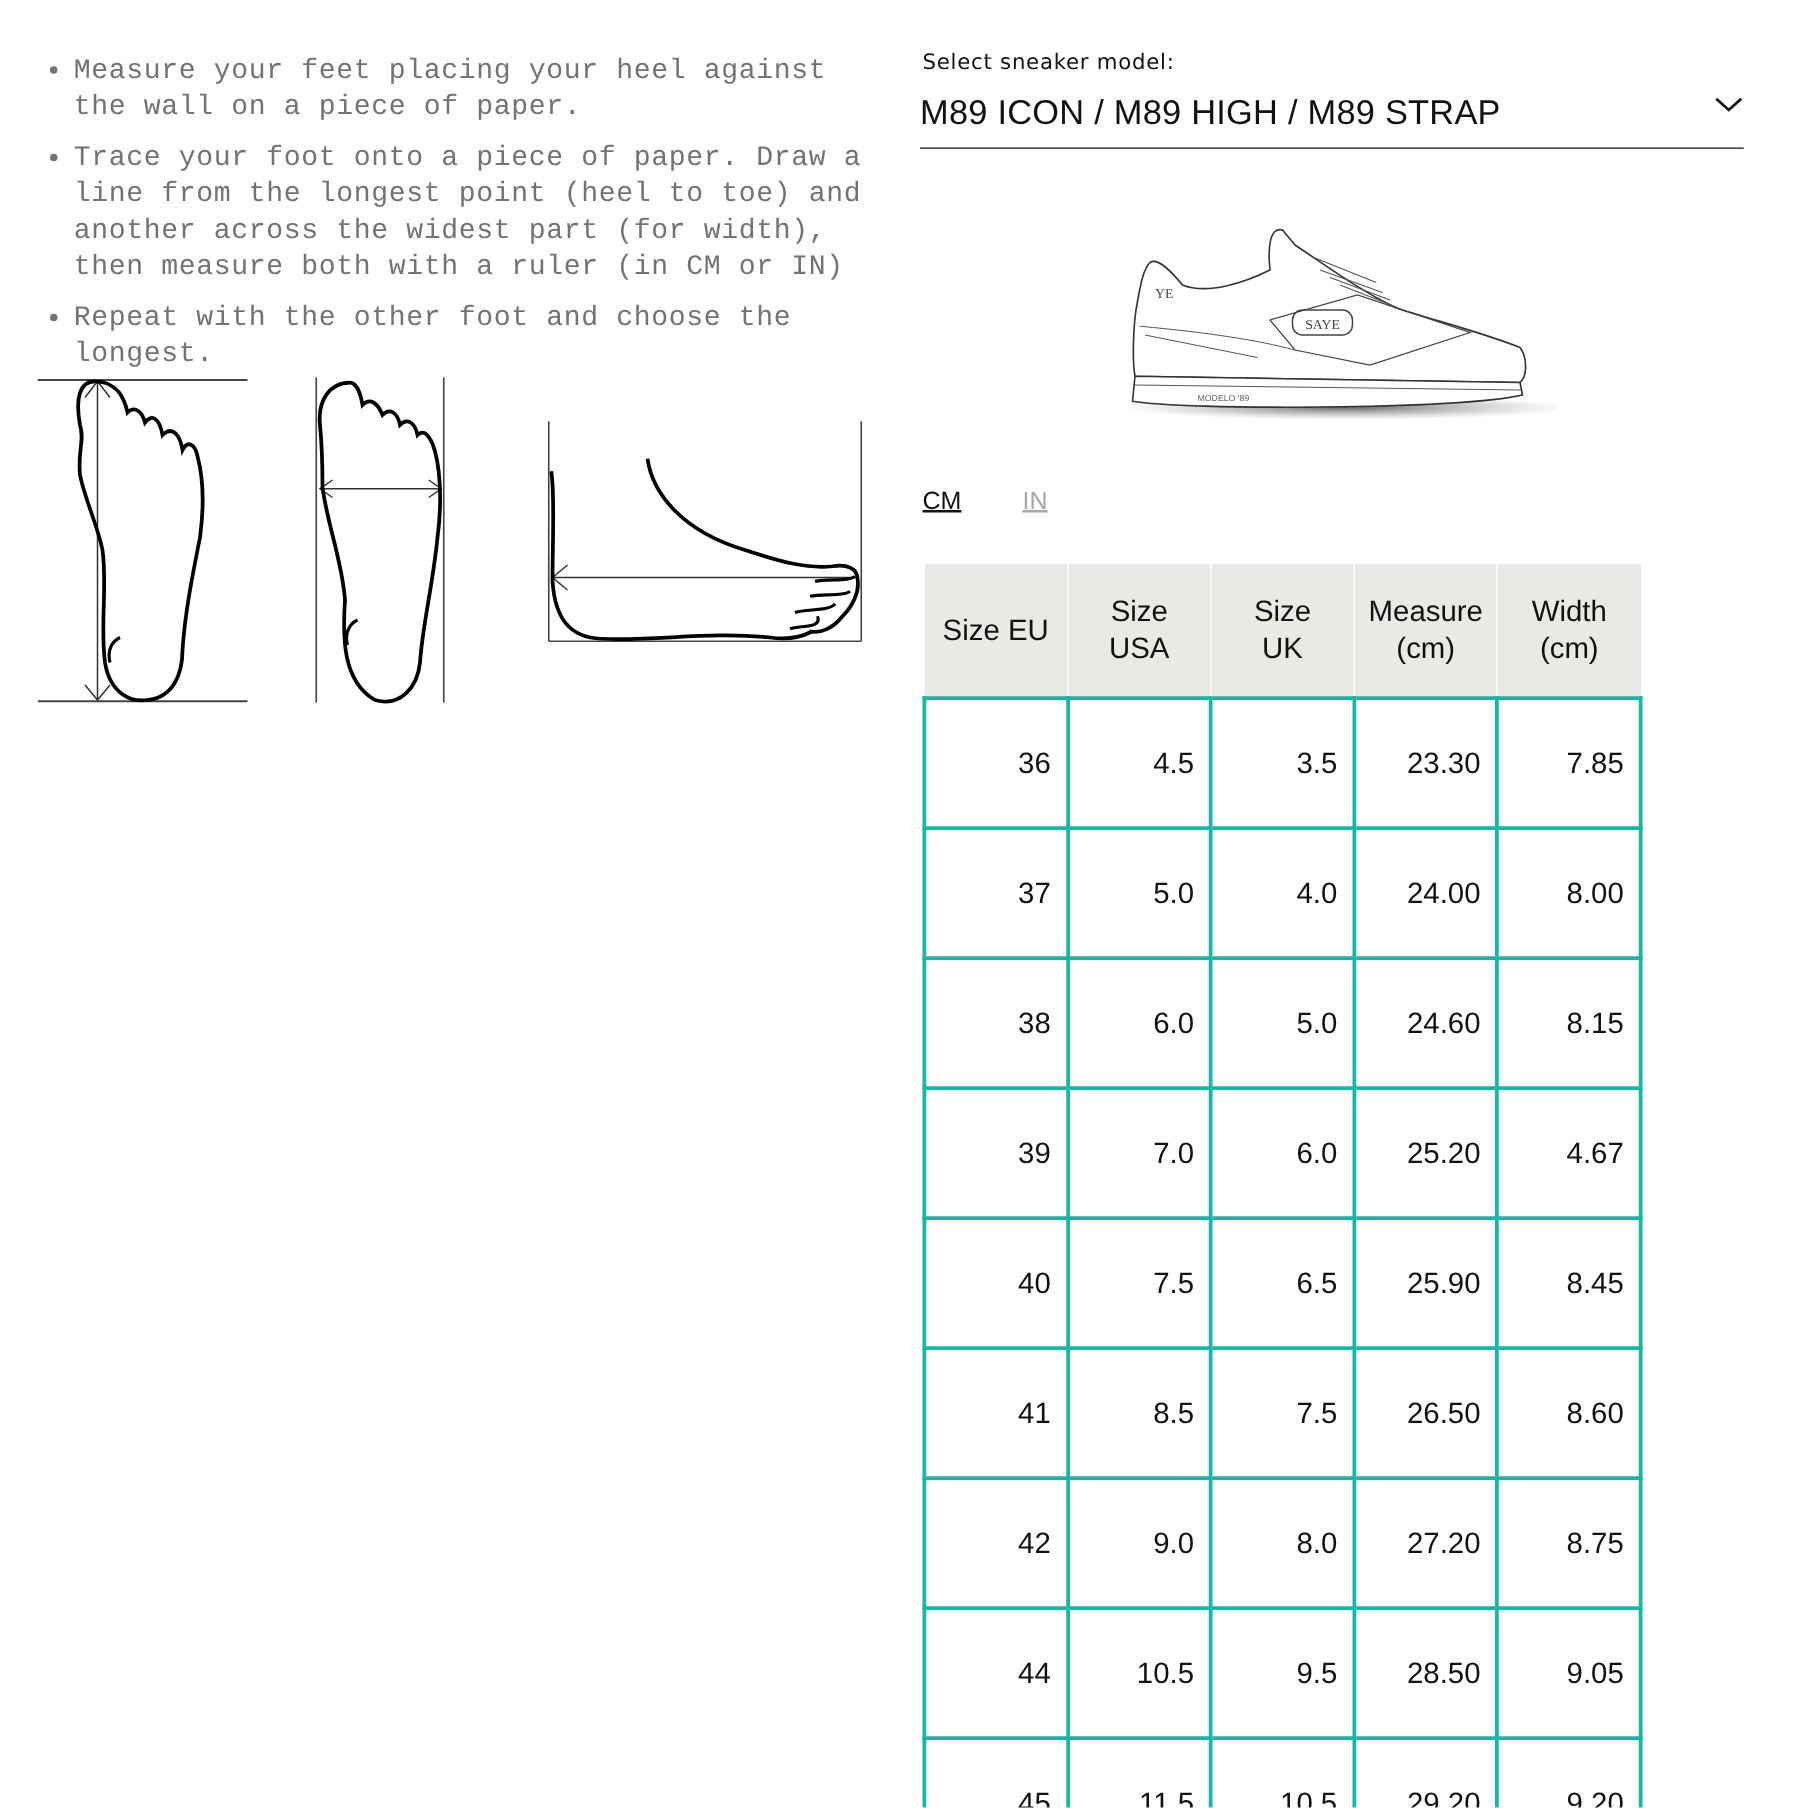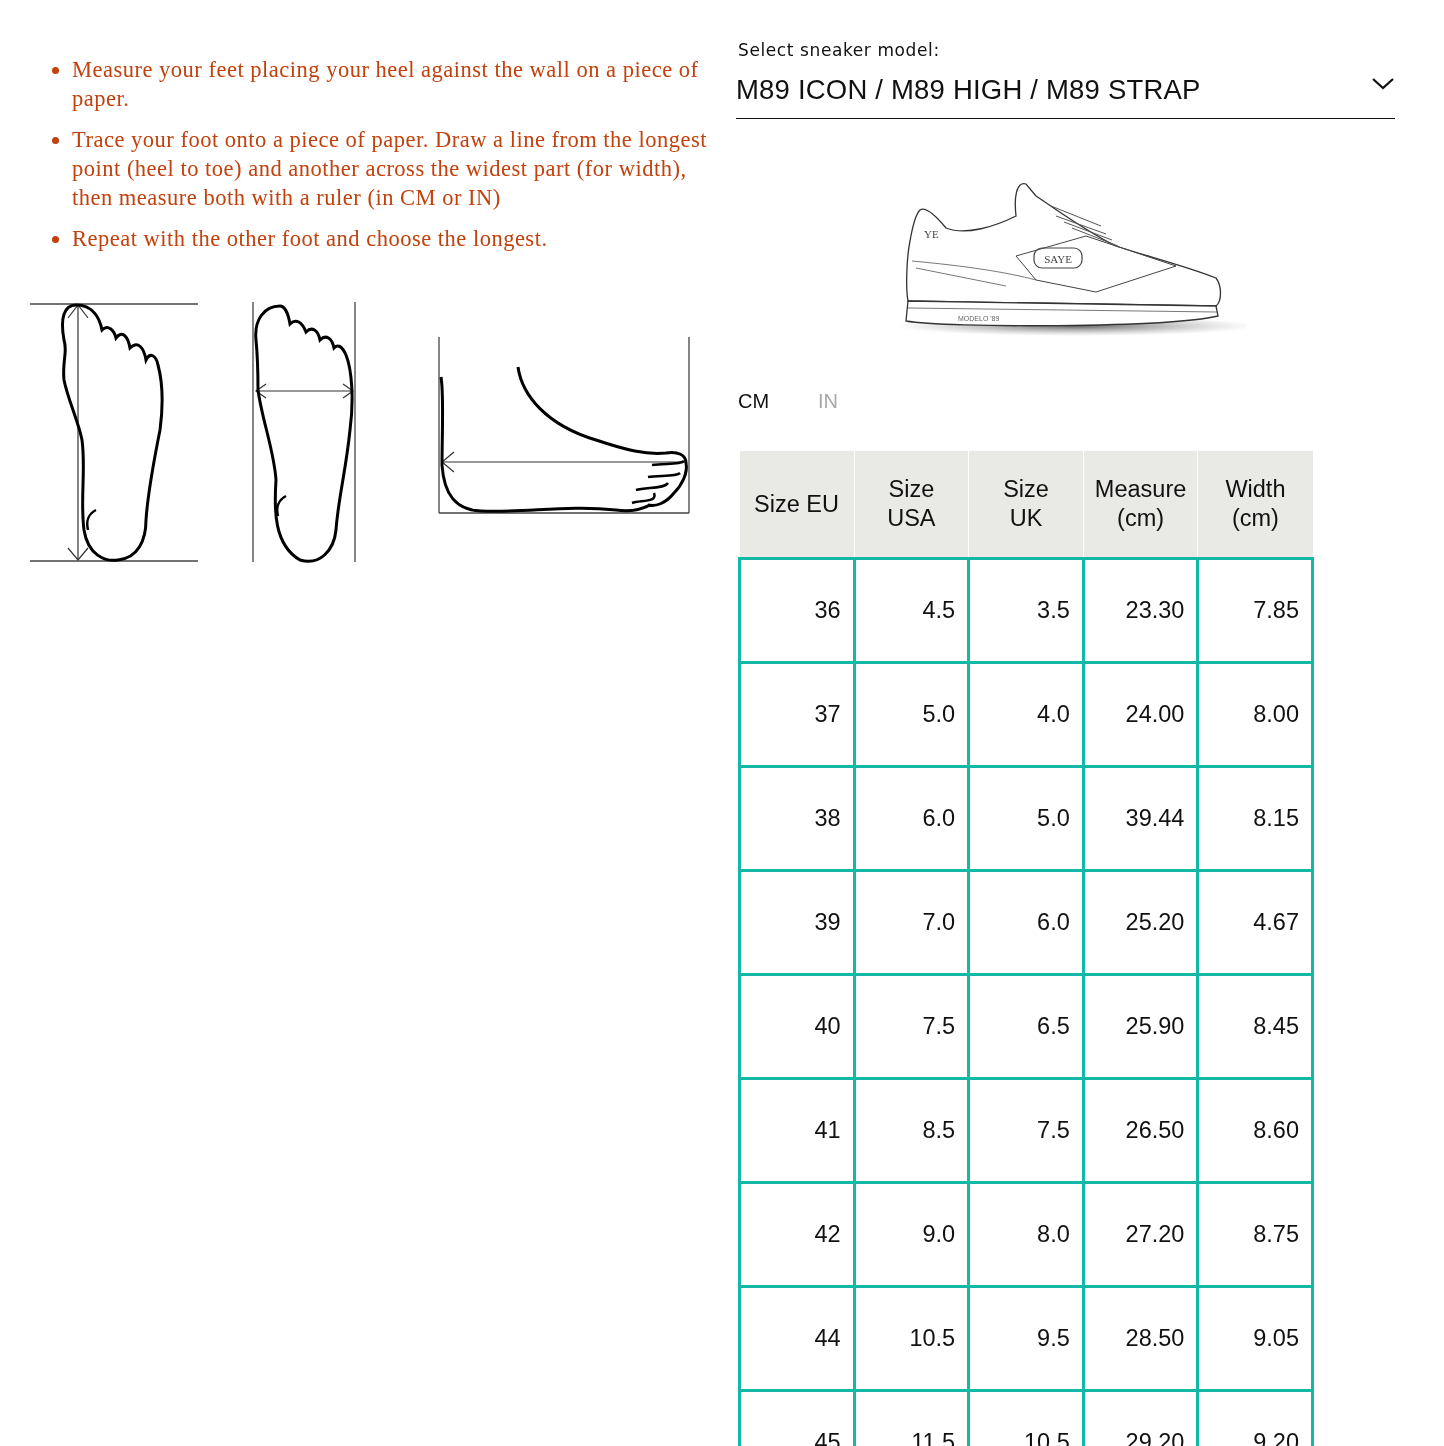--- a/index.html
+++ b/index.html
@@ -3,23 +3,23 @@
 <meta charset="utf-8">
 <style>
   html, body { margin: 0; padding: 0; background: #ffffff; }
   body {
     width: 1444px; height: 1446px; position: relative; overflow: hidden;
     font-family: "Liberation Sans", sans-serif; color: #111111;
   }
   .left { position: absolute; left: 0; top: 0; width: 700px; }
   .instructions {
     position: absolute; left: 30px; top: 38px; width: 650px;
-    margin: 17px; padding: 0 0 0 25px;
-    font-family: Liberation Serif, serif; font-size: 22.5px; line-height: 29px;
-    letter-spacing: 0.5px; color: #c2410c;
+    margin: 4px; padding: 0 0 0 25px;
+    font-family: Liberation Mono, monospace; font-size: 22.5px; line-height: 29px;
+    letter-spacing: 0.5px; color: #737373;
   }
   .instructions li { margin-bottom: 12px; }
   .diagrams { position: absolute; left: 0; top: 290px; width: 700px; height: 290px; }
   .diagrams svg { position: absolute; }
 
   .right { position: absolute; left: 736px; top: 0; width: 660px; }
   .select-label {
     position: absolute; left: 2px; top: 40px;
     font-family: "DejaVu Sans", sans-serif; font-size: 17px; letter-spacing: 0.6px; color: #111;
   }
@@ -28,21 +28,21 @@
     border-bottom: 1.5px solid #111; cursor: pointer;
   }
   .select-value {
     position: absolute; left: 0; top: 4px; font-size: 27.5px; color: #111; letter-spacing: 0.2px;
   }
   .chevron { position: absolute; right: 0; top: 4px; width: 24px; height: 18px; }
 
   .product-img { position: absolute; left: 150px; top: 176px; width: 360px; height: 170px; }
 
   .units { position: absolute; left: 2px; top: 390px; font-size: 20px; }
-  .unit { position: absolute; top: 0; cursor: pointer; }
+  .unit { position: absolute; top: 0; text-decoration: underline; cursor: pointer; }
   .unit.cm { left: 0; color: #111; }
   .unit.in { left: 80px; color: #a8a8a8; }
 
   table.sizes {
     position: absolute; left: 2px; top: 451px; width: 576px;
     border-collapse: collapse; table-layout: fixed;
     font-size: 23.5px; color: #111;
   }
   table.sizes th {
     background: #e9e9e5; font-weight: normal; height: 106px; line-height: 29px;
@@ -155,21 +155,21 @@
           <td>37</td>
           <td>5.0</td>
           <td>4.0</td>
           <td>24.00</td>
           <td>8.00</td>
         </tr>
       <tr>
           <td>38</td>
           <td>6.0</td>
           <td>5.0</td>
-          <td>39.44</td>
+          <td>24.60</td>
           <td>8.15</td>
         </tr>
       <tr>
           <td>39</td>
           <td>7.0</td>
           <td>6.0</td>
           <td>25.20</td>
           <td>4.67</td>
         </tr>
       <tr>

